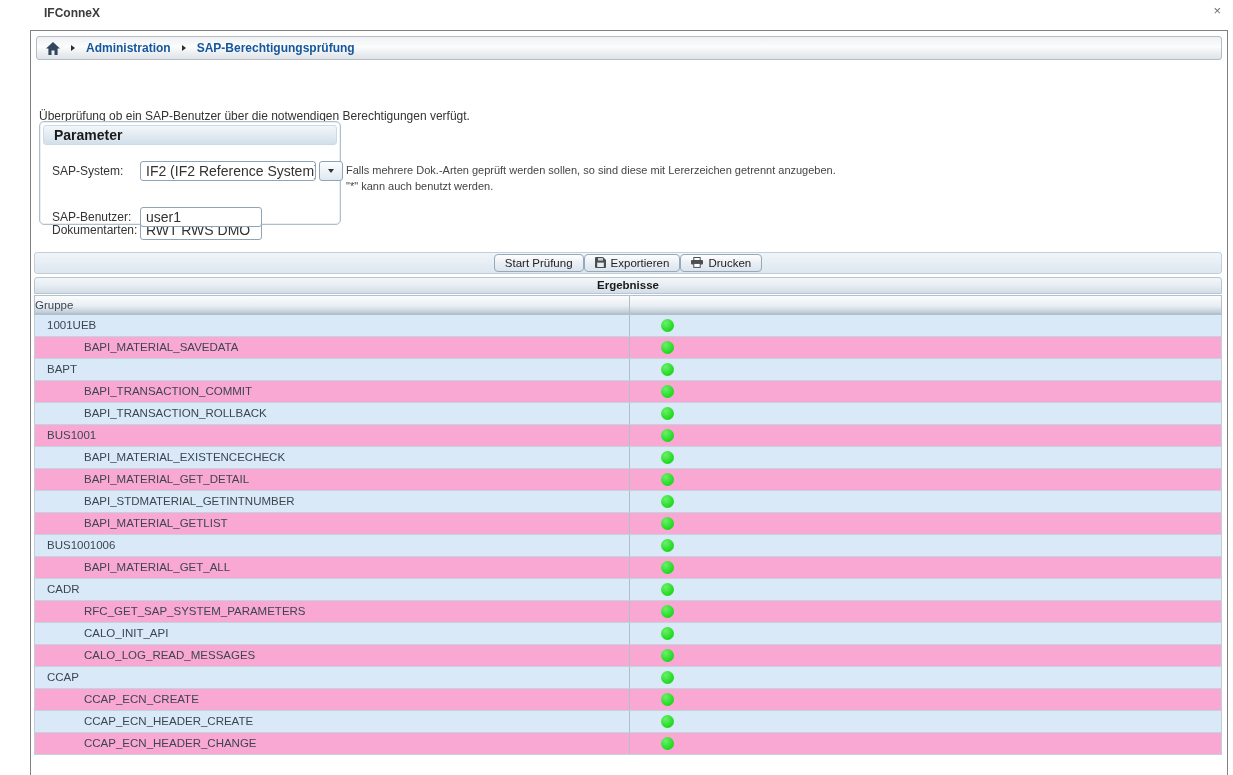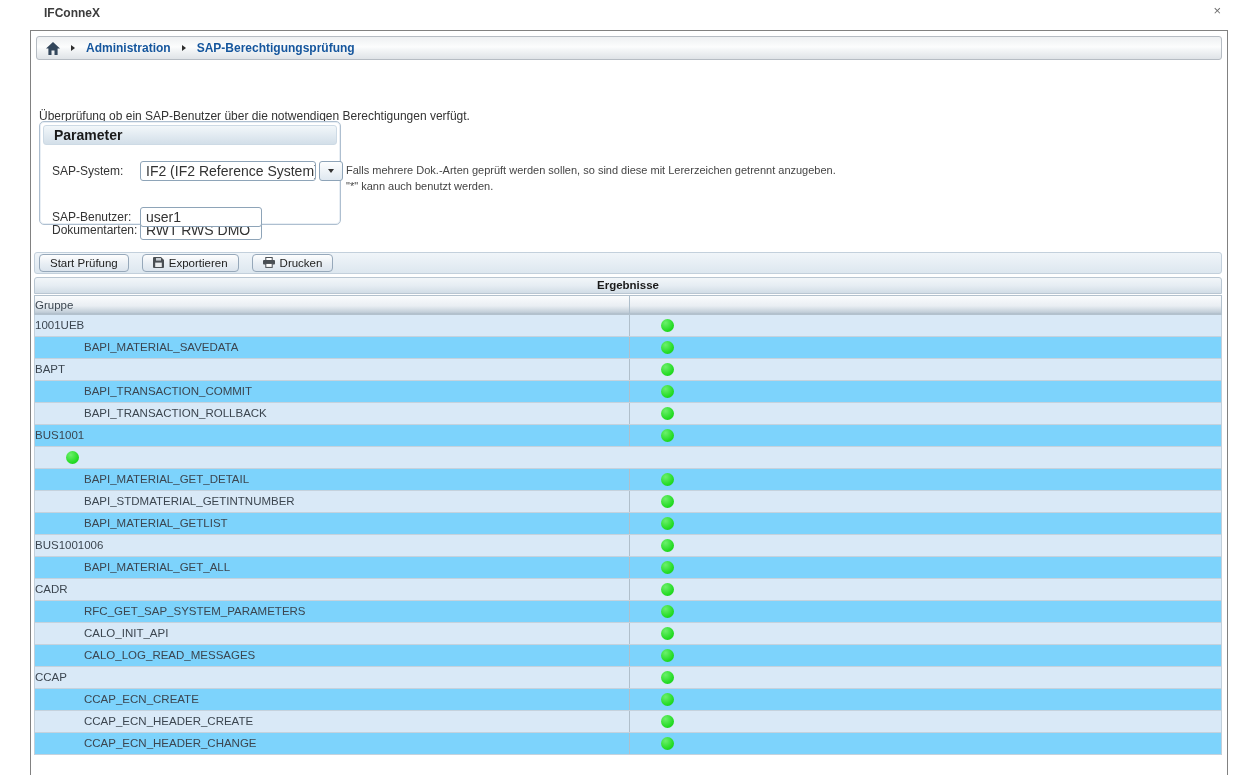--- a/index.html
+++ b/index.html
@@ -56,21 +56,21 @@
   .sel-arrow { width:0; height:0; border-top:4px solid #333; border-left:3.5px solid transparent; border-right:3.5px solid transparent; }
   .tbox { width:122px; }
 
   .hint { position:absolute; left:315px; top:131px; font-size:11px; color:#444; line-height:16px; }
 
   
   .toolbar {
     position:absolute; left:3px; top:221px; width:1188px; height:22px;
     border:1px solid #c3d0dc; border-radius:3px;
     background:linear-gradient(#f0f5f9, #dde7ef);
-    display:flex; align-items:center; padding:0 4px; gap:13px;
+    display:flex; align-items:center; padding:0 4px; gap:0;justify-content:center;
   }
   .tb-btn {
     height:18px; border:1px solid #96a8ba; border-radius:4px;
     background:linear-gradient(#fefefe, #e8eef4 55%, #dbe4ed);
     font-family:"Liberation Sans", sans-serif; font-size:11.5px; color:#222;
     display:inline-flex; align-items:center; gap:5px; padding:0 10px; cursor:pointer;
   }
 
   
   .res-title {
@@ -84,23 +84,23 @@
     border:1px solid #b3c1cd;
     background:linear-gradient(#fbfcfd, #e9eef3 55%, #c3cfd9 90%, #adbcc8);
     display:flex;
   }
   .res-colhead .h1 { flex:0 0 595px; border-right:1px solid #aebecb; font-size:11.5px; color:#3c4650; text-align:left; line-height:19px; }
   .res-colhead .h2 { flex:1; }
   .res-rows {
     position:absolute; left:3px; top:284px; width:1188px;
     border-left:1px solid #c2cfda; border-right:1px solid #c2cfda;
   }
-  .trow { display:flex; height:22px; border-bottom:1px solid #c5d2dd; background:#7dd3fc; cursor:default; }
+  .trow { display:flex; height:22px; border-bottom:1px solid #c5d2dd; background:#f9a8d4; cursor:default; }
   .trow:nth-child(odd) { background:#d9e9f7; }
-  .tcell.c1 { flex:0 0 595px; border-right:1px solid #b0bfcb; font-size:11.5px; color:#3c4650; line-height:21px; white-space:nowrap; overflow:hidden; }
+  .tcell.c1 { flex:0 0 595px; border-right:1px solid #b0bfcb; font-size:11.5px; color:#3c4650; line-height:21px; padding-left:12px; white-space:nowrap; overflow:hidden; }
   .trow.indent .tcell.c1 { padding-left:49px; }
   .tcell.c2 { flex:1; position:relative; }
   .dot {
     position:absolute; left:31px; top:4px; width:13px; height:13px; border-radius:50%;
     background:radial-gradient(circle at 35% 30%, #6bf06b, var(--ok-color, #23db23) 65%, #12c212);
   }
 </style>
 </head>
 <body>
 
@@ -209,20 +209,21 @@
           <span class="dot"></span>
         </div>
       </div>
       <div class="trow">
         <div class="tcell c1">BUS1001</div>
         <div class="tcell c2">
           <span class="dot"></span>
         </div>
       </div>
       <div class="trow indent">
+        <div class="tcell c1">BAPI_MATERIAL_EXISTENCECHECK</div>
         <div class="tcell c2">
           <span class="dot"></span>
         </div>
       </div>
       <div class="trow indent">
         <div class="tcell c1">BAPI_MATERIAL_GET_DETAIL</div>
         <div class="tcell c2">
           <span class="dot"></span>
         </div>
       </div>

